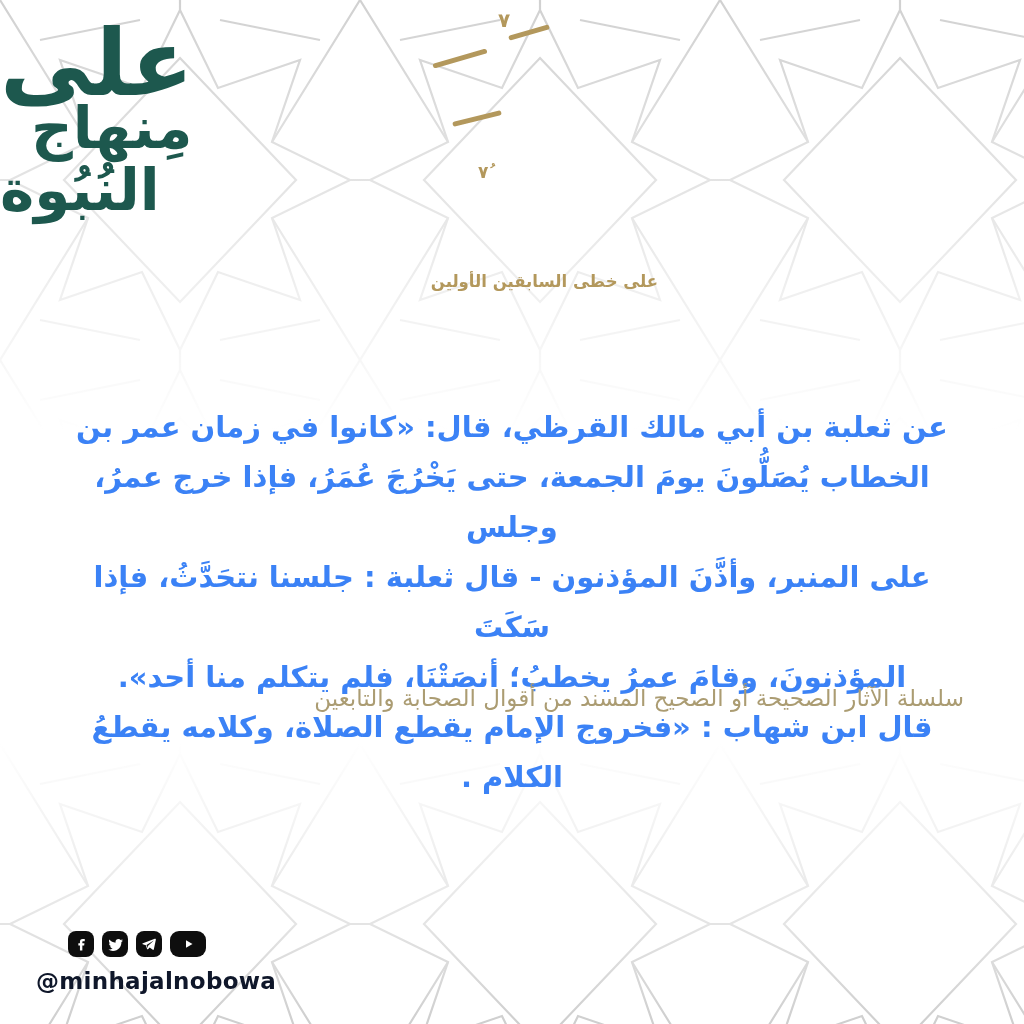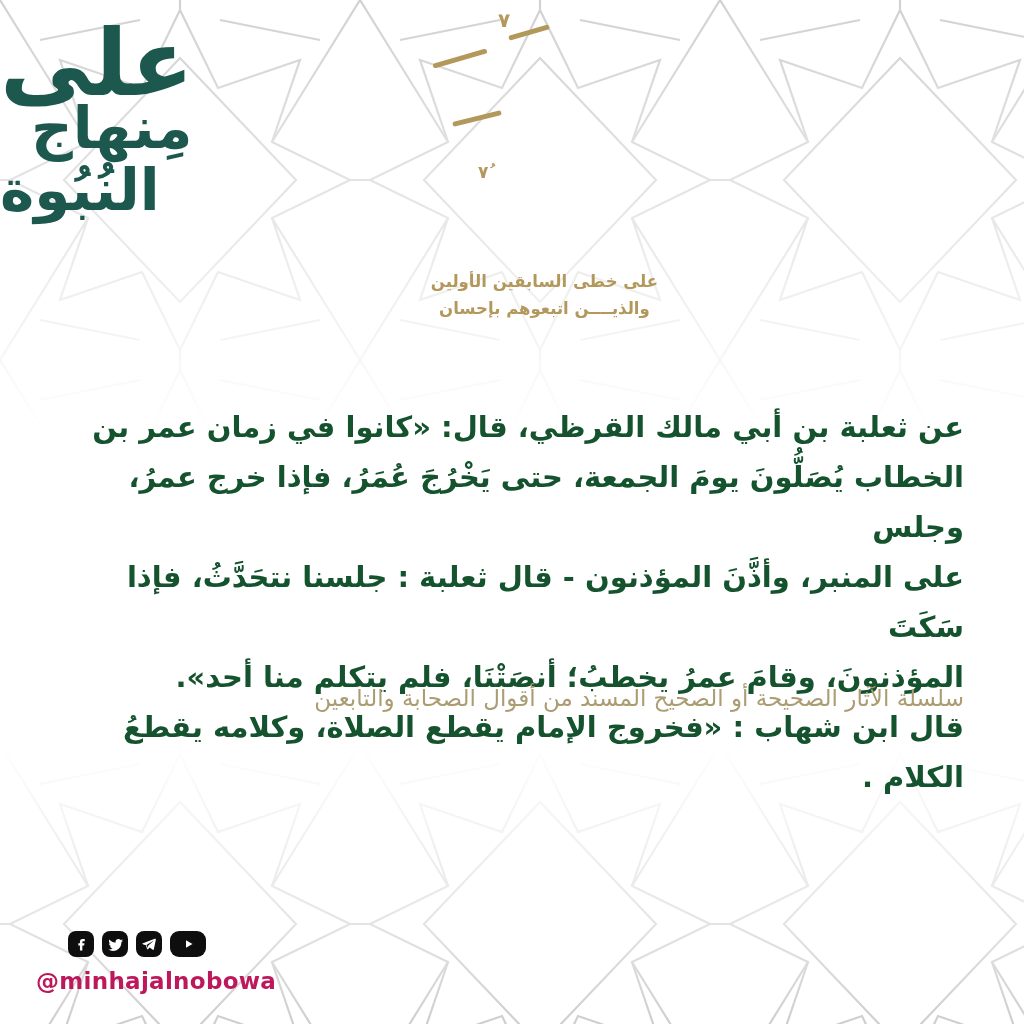--- a/index.html
+++ b/index.html
@@ -24,21 +24,21 @@
   .gold-mark{position:absolute;color:#b3985c;font-weight:bold;z-index:3;font-size:20px;}
   .tagline{
     position:absolute;top:268px;right:366px;z-index:2;
     direction:rtl;text-align:center;color:#b3985c;
     font-size:16.5px;line-height:1.65;font-weight:bold;letter-spacing:0.5px;
   }
 
   
   .narration{
     position:absolute;top:402px;left:60px;width:904px;z-index:2;
-    direction:rtl;color:#14532d;
+    direction:rtl;text-align:center;color:#3b82f6;
     font-weight:bold;font-size:29px;line-height:50px;
   }
   .series-caption{
     position:absolute;top:682px;left:60px;width:904px;z-index:2;
     direction:rtl;text-align:right;color:#ab9c72;
     font-size:23px;line-height:1.4;
   }
 
   
   .social-row{
@@ -46,21 +46,21 @@
     display:flex;align-items:center;gap:8px;
   }
   .icon-tile{
     width:26px;height:26px;background:#0e0e0e;border-radius:8px;
     display:flex;align-items:center;justify-content:center;
   }
   .icon-tile.wide{width:36px;border-radius:9px;}
   .icon-tile svg{display:block;}
   .handle{
     position:absolute;left:36px;top:968px;z-index:2;
-    color:#be185d;font-weight:bold;font-size:23px;letter-spacing:0.3px;
+    color:#0f172a;font-weight:bold;font-size:23px;letter-spacing:0.3px;
     font-family:"DejaVu Sans","Liberation Sans",sans-serif;
   }
 </style>
 </head>
 <body>
 
 <div class="canvas">
 
   <svg class="bg-svg bg-top" width="1024" height="430" viewBox="0 0 1024 430">
     <defs>
@@ -111,21 +111,20 @@
   </div>
 
   <div class="gold-accent" style="left:432px;top:56px;width:56px;height:5px;transform:rotate(-16deg);"></div>
   <div class="gold-accent" style="left:508px;top:30px;width:42px;height:5px;transform:rotate(-16deg);"></div>
   <div class="gold-mark" style="left:498px;top:8px;">٧</div>
   <div class="gold-accent" style="left:452px;top:116px;width:50px;height:5px;transform:rotate(-14deg);"></div>
   <div class="gold-mark" style="left:478px;top:162px;font-size:17px;">٧ُ</div>
 
   <div class="tagline">
     <div>على خطى السابقين الأولين</div>
-    <div>والذيــــن اتبعوهم بإحسان</div>
   </div>
 
   <div class="narration">
     <div>عن ثعلبة بن أبي مالك القرظي، قال: «كانوا في زمان عمر بن</div>
     <div>الخطاب يُصَلُّونَ يومَ الجمعة، حتى يَخْرُجَ عُمَرُ، فإذا خرج عمرُ، وجلس</div>
     <div>على المنبر، وأذَّنَ المؤذنون - قال ثعلبة : جلسنا نتحَدَّثُ، فإذا سَكَتَ</div>
     <div>المؤذنونَ، وقامَ عمرُ يخطبُ؛ أنصَتْنَا، فلم يتكلم منا أحد».</div>
     <div>قال ابن شهاب : «فخروج الإمام يقطع الصلاة، وكلامه يقطعُ الكلام .</div>
   </div>
 

